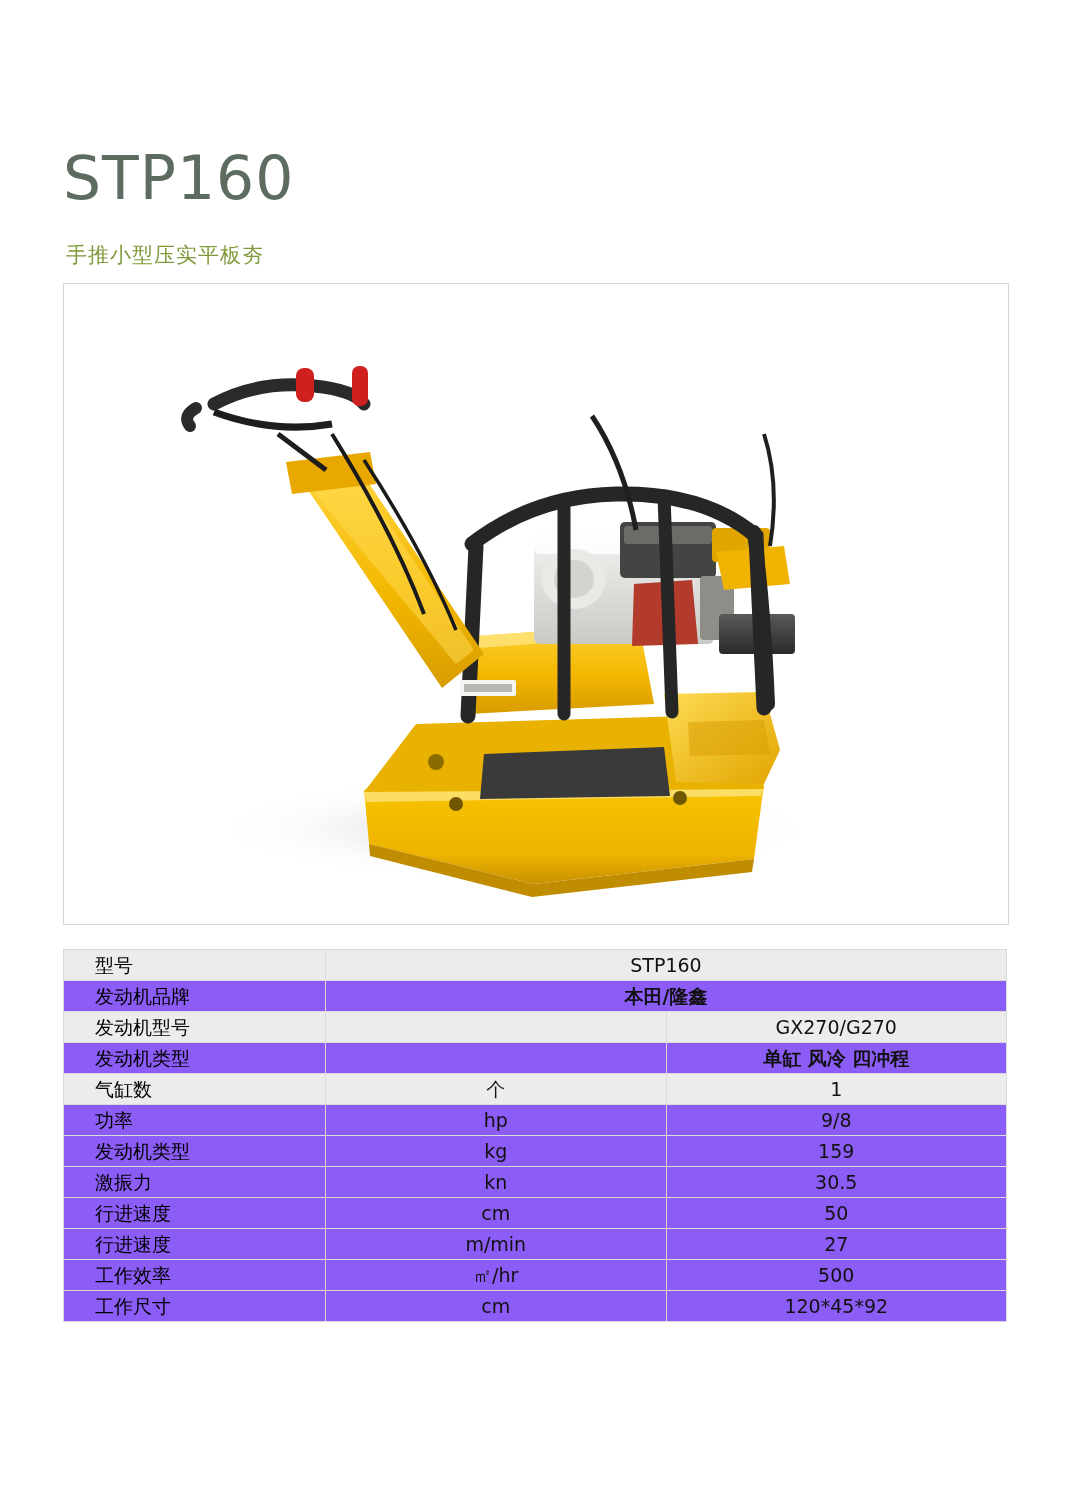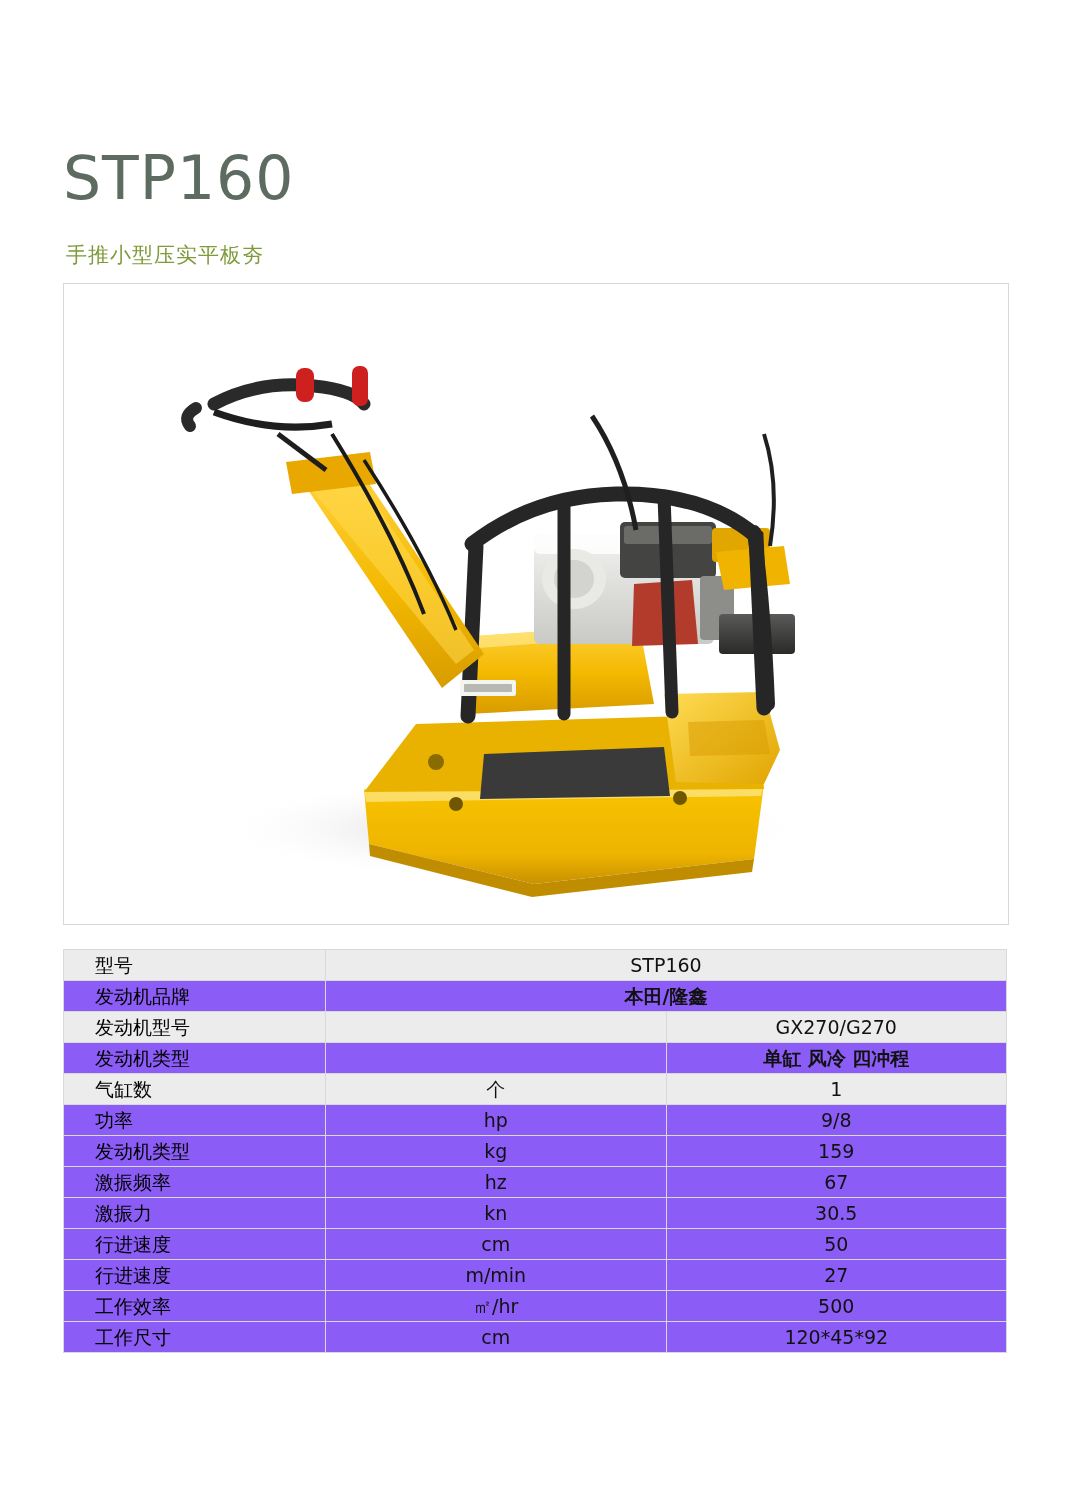--- a/index.html
+++ b/index.html
@@ -243,25 +243,20 @@
         <td class="col-label">功率</td>
         <td class="col-unit">hp</td>
         <td class="col-value">9/8</td>
       </tr>
       <tr class="row-plain">
         <td class="col-label">发动机类型</td>
         <td class="col-unit">kg</td>
         <td class="col-value">159</td>
       </tr>
       <tr class="row-plain">
-        <td class="col-label">激振频率</td>
-        <td class="col-unit">hz</td>
-        <td class="col-value">67</td>
-      </tr>
-      <tr class="row-plain">
         <td class="col-label">激振力</td>
         <td class="col-unit">kn</td>
         <td class="col-value">30.5</td>
       </tr>
       <tr class="row-plain">
         <td class="col-label">行进速度</td>
         <td class="col-unit">cm</td>
         <td class="col-value">50</td>
       </tr>
       <tr class="row-plain">

